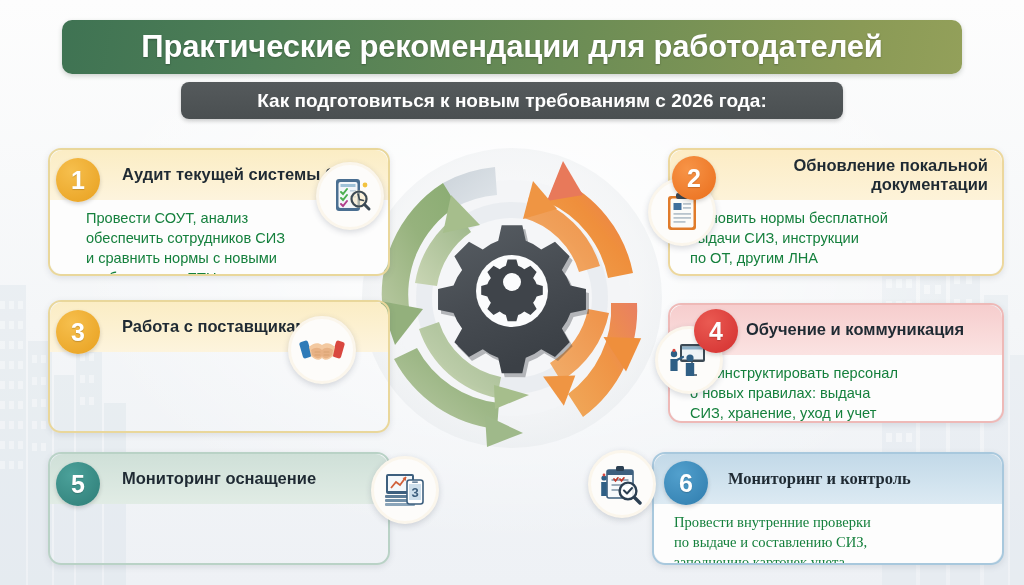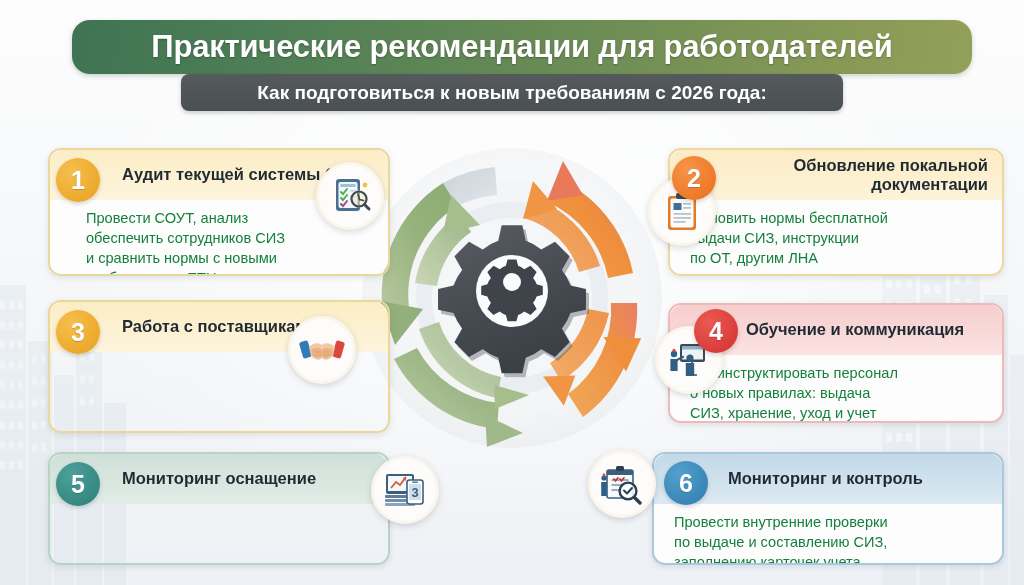--- a/index.html
+++ b/index.html
@@ -38,44 +38,44 @@
   .bg-sheen {
     position: absolute;
     inset: 0;
     background: radial-gradient(ellipse at 50% 42%, rgba(255,255,255,.95) 0%, rgba(255,255,255,0) 62%);
     pointer-events: none;
   }
 
   
   .title-bar {
     position: absolute;
-    left: 72px;
+    left: 62px;
     top: 20px;
     width: 900px;
     height: 54px;
-    border-radius: 18px;
+    border-radius: 10px;
     background: linear-gradient(100deg, #3f7353 0%, #4e7e56 22%, #6d8d55 58%, #8a9a56 88%, #93a05a 100%);
     box-shadow: 0 2px 5px rgba(40,60,40,.22);
     display: flex;
     align-items: center;
     justify-content: center;
   }
   .title-bar h1 {
     font-size: 31px;
     font-weight: bold;
     color: #ffffff;
     letter-spacing: -.2px;
     white-space: nowrap;
     text-shadow: 0 1px 2px rgba(0,0,0,.28);
   }
 
   .subtitle-bar {
     position: absolute;
     left: 181px;
-    top: 74px;
+    top: 82px;
     width: 662px;
     height: 37px;
     border-radius: 8px;
     background: linear-gradient(180deg, #555a5c 0%, #4a4f51 100%);
     box-shadow: 0 2px 4px rgba(0,0,0,.2);
     display: flex;
     align-items: center;
     justify-content: center;
   }
   .subtitle-bar h2 {
@@ -168,21 +168,21 @@
   }
   .medallion svg { display:block; }
 
   
   #card-1 { left: 48px;  top: 148px; width: 342px; height: 128px; }
   #card-3 { left: 48px;  top: 300px; width: 342px; height: 133px; }
   #card-5 { left: 48px;  top: 452px; width: 342px; height: 113px; }
 
   #card-2 { left: 668px; top: 148px; width: 336px; height: 128px; }
   #card-4 { left: 668px; top: 303px; width: 336px; height: 120px; }
-  #card-6 { left: 652px; top: 452px; width: 352px; height: 113px; }
+  #card-6 { left: 652px; top: 452px; width: 352px; height: 113px; font-family: Liberation Serif, serif; }
 
   
   #badge-1 { left: 56px;  top: 158px; }
   #badge-3 { left: 56px;  top: 310px; }
   #badge-5 { left: 56px;  top: 462px; }
   #badge-2 { left: 672px; top: 156px; }
   #badge-4 { left: 694px; top: 309px; }
   #badge-6 { left: 664px; top: 461px; }
 
   

